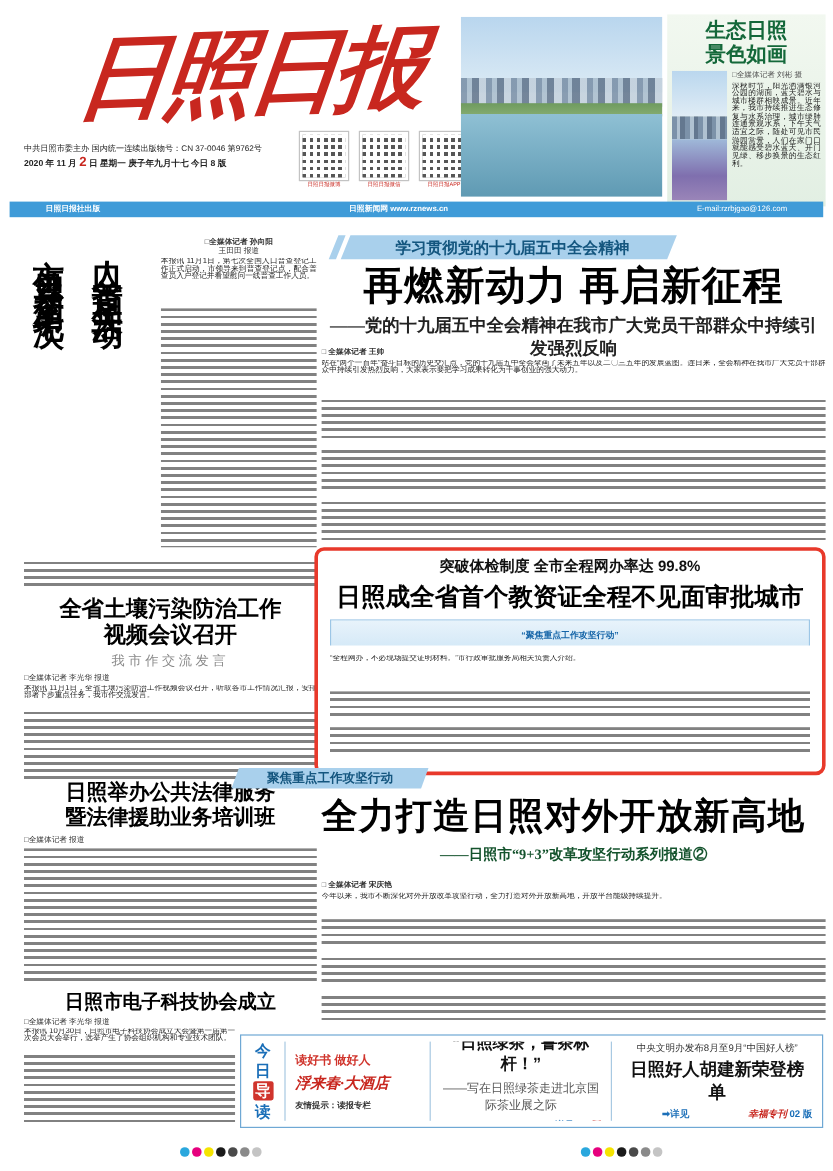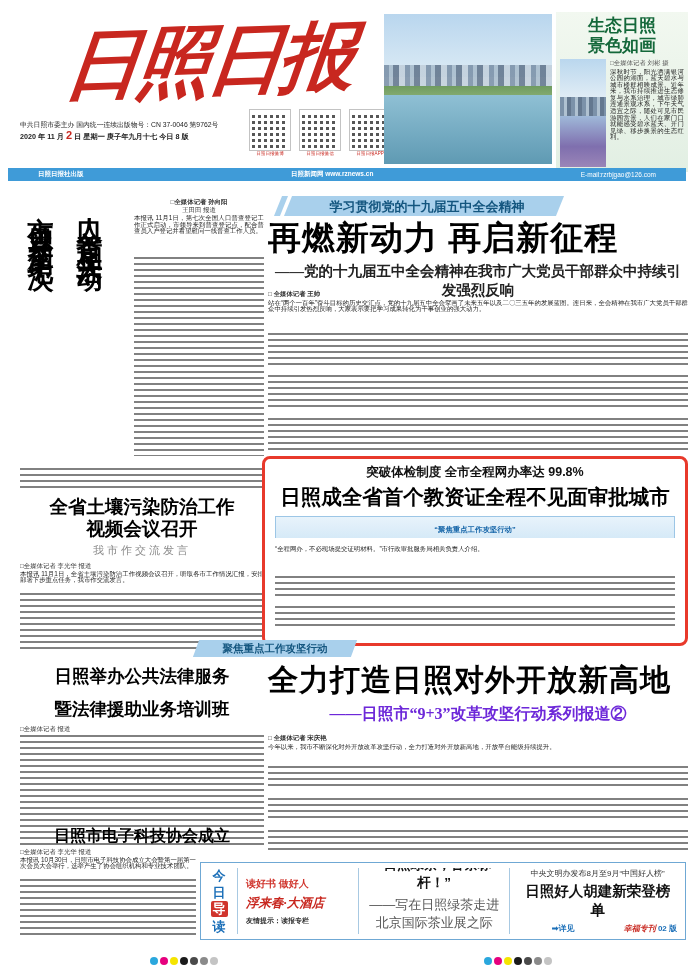--- a/index.html
+++ b/index.html
@@ -102,42 +102,42 @@
   <div class="abs" style="left:20px;top:496px;width:244px;">
     <div class="hl" style="font-size:18.5px;text-align:center;line-height:22px;">全省土壤污染防治工作</div>
     <div class="hl" style="font-size:18.5px;text-align:center;line-height:22px;">视频会议召开</div>
     <div style="font-size:11px;color:#8a8a8a;text-align:center;letter-spacing:3px;margin-top:3px;font-family:'Liberation Serif',serif;">我市作交流发言</div>
     <div class="byline" style="margin-top:4px;font-weight:400;">□全媒体记者 李光华 报道</div>
     <div class="tiny" style="height:20px;margin-top:1px;">本报讯 11月1日，全省土壤污染防治工作视频会议召开，听取各市工作情况汇报，安排部署下步重点任务，我市作交流发言。</div>
     <div class="fill" style="height:58px;margin-top:2px;"></div>
   </div>
 
   <div class="abs" style="left:20px;top:650px;width:244px;">
-    <div class="hl" style="font-size:17.5px;text-align:center;line-height:21px;margin-top:16px;">日照举办公共法律服务</div>
-    <div class="hl" style="font-size:17.5px;text-align:center;line-height:21px;margin-top:12px;">暨法律援助业务培训班</div>
+    <div class="hl" style="font-size:17.5px;text-align:center;line-height:21px;">日照举办公共法律服务</div>
+    <div class="hl" style="font-size:17.5px;text-align:center;line-height:21px;">暨法律援助业务培训班</div>
     <div class="byline" style="margin-top:5px;font-weight:400;">□全媒体记者 报道</div>
     <div class="fill" style="height:112px;margin-top:2px;"></div>
   </div>
 
   <div class="abs" style="left:20px;top:826px;width:244px;">
     <div class="hl" style="font-size:16px;text-align:center;line-height:20px;">日照市电子科技协会成立</div>
   </div>
   <div class="abs" style="left:20px;top:848px;width:176px;height:94px;overflow:hidden;">
     <div class="byline" style="font-weight:400;">□全媒体记者 李光华 报道</div>
     <div class="tiny" style="height:20px;margin-top:1px;">本报讯 10月30日，日照市电子科技协会成立大会暨第一届第一次会员大会举行，选举产生了协会组织机构和专业技术团队。</div>
     <div class="fill" style="height:60px;margin-top:2px;"></div>
   </div>
 
   <div class="abs" style="left:288px;top:196px;width:272px;height:20px;">
     <div class="abs" style="left:0;top:0;right:0;bottom:0;background:#a9d0ec;transform:skewX(-22deg);"></div>
     <div class="abs" style="left:-10px;top:0;width:6px;bottom:0;background:#a9d0ec;transform:skewX(-22deg);"></div>
     <div class="abs" style="left:6px;right:0;top:2px;text-align:center;font-size:13px;font-weight:900;color:#14567f;">学习贯彻党的十九届五中全会精神</div>
   </div>
 
-  <div class="abs hl" style="left:268px;top:216px;width:420px;text-align:left;font-size:33px;letter-spacing:1px;">再燃新动力  再启新征程</div>
+  <div class="abs hl" style="left:268px;top:216px;width:420px;text-align:center;font-size:33px;letter-spacing:1px;">再燃新动力  再启新征程</div>
   <div class="abs serifsub" style="left:268px;top:262px;width:420px;text-align:center;font-size:14.5px;">——党的十九届五中全会精神在我市广大党员干部群众中持续引发强烈反响</div>
   <div class="abs cols" style="left:268px;top:290px;width:420px;height:160px;">
     <div class="col">
       <div class="byline">□ 全媒体记者 王帅</div>
       <div class="tiny" style="height:60px;margin-top:2px;">站在“两个一百年”奋斗目标的历史交汇点，党的十九届五中全会擘画了未来五年以及二〇三五年的发展蓝图。连日来，全会精神在我市广大党员干部群众中持续引发热烈反响，大家表示要把学习成果转化为干事创业的强大动力。</div>
       <div class="fill" style="height:88px;margin-top:2px;"></div>
     </div>
     <div class="col fill"></div>
     <div class="col fill"></div>
     <div class="col fill"></div>
@@ -168,21 +168,21 @@
       <div class="col fill"></div>
     </div>
   </div>
 
   <div class="abs" style="left:196px;top:640px;width:158px;height:17px;z-index:3;">
     <div class="abs" style="left:0;top:0;right:0;bottom:0;background:#a9d0ec;transform:skewX(-20deg);"></div>
     <div class="abs" style="left:0;right:0;top:2px;text-align:center;font-size:10.5px;font-weight:900;color:#14567f;">聚焦重点工作攻坚行动</div>
   </div>
 
   <div class="abs hl" style="left:268px;top:660px;width:420px;font-size:30px;letter-spacing:1px;">全力打造日照对外开放新高地</div>
-  <div class="abs serifsub" style="left:268px;top:704px;width:420px;text-align:center;font-size:16px;color:#6d28d9;">——日照市“9+3”改革攻坚行动系列报道②</div>
+  <div class="abs serifsub" style="left:268px;top:704px;width:420px;text-align:center;font-size:12px;color:#14532d;">——日照市“9+3”改革攻坚行动系列报道②</div>
   <div class="abs cols" style="left:268px;top:734px;width:420px;height:118px;">
     <div class="col">
       <div class="byline">□ 全媒体记者 宋庆艳</div>
       <div class="tiny" style="height:28px;margin-top:2px;">今年以来，我市不断深化对外开放改革攻坚行动，全力打造对外开放新高地，开放平台能级持续提升。</div>
       <div class="fill" style="height:76px;margin-top:2px;"></div>
     </div>
     <div class="col fill"></div>
     <div class="col fill"></div>
     <div class="col fill"></div>
   </div>
@@ -196,21 +196,21 @@
     </div>
     <div class="panel-divider"></div>
     <div style="width:104px;flex:none;display:flex;flex-direction:column;justify-content:center;gap:4px;">
       <div style="font-size:10px;font-weight:900;color:#d0342c;">读好书  做好人</div>
       <div style="font-size:12.5px;font-weight:900;font-style:italic;color:#c8271f;font-family:'Liberation Serif',serif;">浮来春·大酒店</div>
       <div style="font-size:7px;color:#333;font-weight:700;">友情提示：读报专栏</div>
     </div>
     <div class="panel-divider"></div>
     <div style="flex:1.1;display:flex;flex-direction:column;justify-content:center;gap:4px;overflow:hidden;">
       <div style="font-size:13.5px;font-weight:900;color:#111;text-align:center;">“日照绿茶，鲁茶标杆！”</div>
-      <div style="font-size:13px;color:#555;text-align:center;">——写在日照绿茶走进北京国际茶业展之际</div>
+      <div style="font-size:10px;color:#555;text-align:center;">——写在日照绿茶走进北京国际茶业展之际</div>
       <div style="text-align:right;font-size:8px;">
         <span style="color:#1b6fb8;font-weight:700;">➡详见</span>
         <span style="color:#c8271f;font-weight:700;">A4 版</span>
       </div>
     </div>
     <div class="panel-divider"></div>
     <div style="flex:1.3;display:flex;flex-direction:column;justify-content:center;gap:3px;overflow:hidden;">
       <div style="font-size:8px;color:#333;text-align:center;">中央文明办发布8月至9月“中国好人榜”</div>
       <div style="font-size:14.5px;font-weight:900;color:#111;text-align:center;">日照好人胡建新荣登榜单</div>
       <div style="text-align:right;font-size:8px;">

